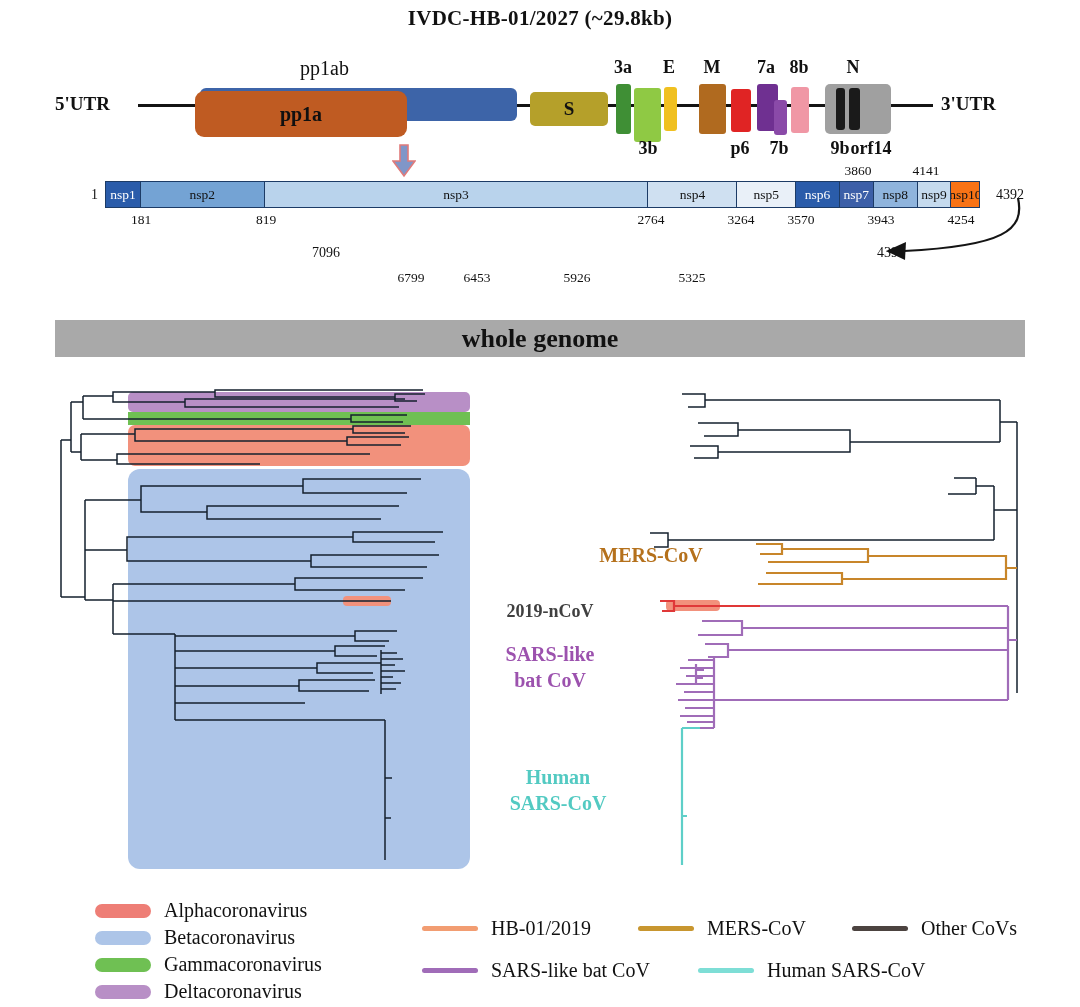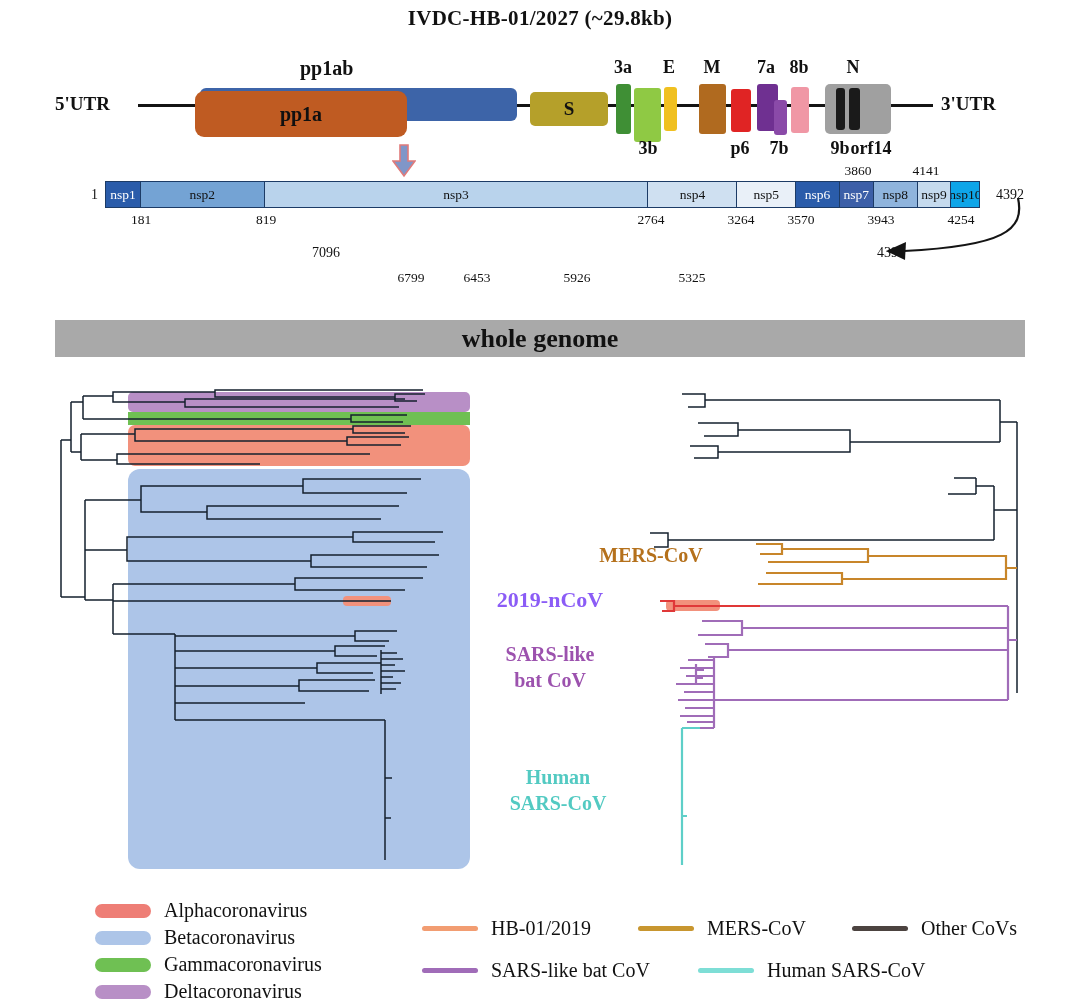--- a/index.html
+++ b/index.html
@@ -8,21 +8,21 @@
   #fig { position:relative; width:1080px; height:1007px; background:#fff; overflow:hidden; }
   .abs { position:absolute; }
 
   .title { top:6px; left:0; width:100%; text-align:center; font-size:21px; font-weight:bold; letter-spacing:.3px; }
 
   .genome-line { left:138px; top:104px; width:795px; height:3px; background:#141414; }
   .utr { font-size:19px; font-weight:bold; }
   .pp1ab-bar { left:200px; top:88px; width:317px; height:33px; background:#3d64a8; border-radius:6px; }
   .pp1a-bar  { left:195px; top:91px; width:212px; height:46px; background:#bf5b22; border-radius:9px;
                display:flex; align-items:center; justify-content:center; font-size:20px; font-weight:bold; color:#101010; }
-  .pp1ab-label { left:300px; top:57px; font-size:20px; font-weight:bold; }
+  .pp1ab-label { left:300px; top:57px; font-size:20px; font-weight:normal; }
   .s-bar { left:530px; top:92px; width:78px; height:34px; background:#b5a02a; border-radius:5px;
            display:flex; align-items:center; justify-content:center; font-size:19px; font-weight:bold; }
   .gene { border-radius:3px; }
   .g3a   { left:616px; top:84px;  width:15px; height:50px; background:#3f8f35; }
   .g3b   { left:634px; top:88px;  width:27px; height:54px; background:#8fc944; }
   .gE    { left:664px; top:87px;  width:13px; height:44px; background:#f0c020; }
   .gM    { left:699px; top:84px;  width:27px; height:50px; background:#b06a1f; }
   .gp6   { left:731px; top:89px;  width:20px; height:43px; background:#e02424; }
   .g7a   { left:757px; top:84px;  width:21px; height:47px; background:#6f3091; }
   .g7b   { left:774px; top:100px; width:13px; height:35px; background:#8a4aa8; }
@@ -37,21 +37,21 @@
   .seg:not(:first-child) { margin-left:-1.2px; }
   .seg.dark { color:#fff; }
   .coord { font-size:13.5px; transform:translateX(-50%); }
   .endlab { font-size:14px; white-space:nowrap; }
 
   .banner { left:55px; top:320px; width:970px; height:37px; background:#a9a9a9;
             text-align:center; font-size:26px; font-weight:bold; line-height:37px; }
 
   .tree-label { font-weight:bold; text-align:center; line-height:1.3; white-space:nowrap; }
   .lbl-mers  { left:586px; top:542px; width:130px; font-size:20px; color:#b5711c; }
-  .lbl-ncov  { left:482px; top:586px; width:136px; font-size:22px; color:#8b5cf6; }
+  .lbl-ncov  { left:482px; top:600px; width:136px; font-size:18px; color:#404040; }
   .lbl-sars  { left:482px; top:641px; width:136px; font-size:20px; color:#9c52ae; }
   .lbl-human { left:490px; top:764px; width:136px; font-size:20px; color:#53cac2; }
 
   .lg-row { display:flex; align-items:center; gap:13px; }
   .lg-swatch { width:56px; height:14px; border-radius:7px; flex:0 0 auto; }
   .lg-line { width:56px; height:5px; border-radius:3px; flex:0 0 auto; }
   .lg-text { font-size:20px; white-space:nowrap; }
   .sw0 { background:#ee7e76; } .sw1 { background:#adc5e8; } .sw2 { background:#6fc053; } .sw3 { background:#b88fc6; }
   .ln0 { background:#f29d72; } .ln1 { background:#c8962f; } .ln2 { background:#4c4340; }
   .ln3 { background:#a06cb8; } .ln4 { background:#7eded6; }
@@ -111,21 +111,21 @@
   <div class="abs nsp-row" style="left:105px; top:181px;">
     <div class="seg dark" style="width:36px;  background:#2a5caa;">nsp1</div>
     <div class="seg" style="width:125px; background:#74a3d4;">nsp2</div>
     <div class="seg" style="width:385px; background:#b9d3ec;">nsp3</div>
     <div class="seg" style="width:90px;  background:#cfe0f1;">nsp4</div>
     <div class="seg" style="width:60px;  background:#e9f0f8;">nsp5</div>
     <div class="seg dark" style="width:45px;  background:#2a5caa;">nsp6</div>
     <div class="seg dark" style="width:35px;  background:#3c5fa8;">nsp7</div>
     <div class="seg" style="width:45px;  background:#8fb4dd;">nsp8</div>
     <div class="seg" style="width:35px;  background:#c5daee;">nsp9</div>
-    <div class="seg" style="width:30px;  background:#0ea5e9;">nsp10</div>
+    <div class="seg" style="width:30px;  background:#f97316;">nsp10</div>
   </div>
   <div class="abs endlab" style="left:996px; top:187px;">4392</div>
 
   <div class="abs coord" style="left:846px; top:163px;margin-left:12px;">3860</div>
   <div class="abs coord" style="left:926px; top:163px;">4141</div>
 
   <div class="abs coord" style="left:141px; top:212px;">181</div>
   <div class="abs coord" style="left:266px; top:212px;">819</div>
   <div class="abs coord" style="left:651px; top:212px;">2764</div>
   <div class="abs coord" style="left:741px; top:212px;">3264</div>

